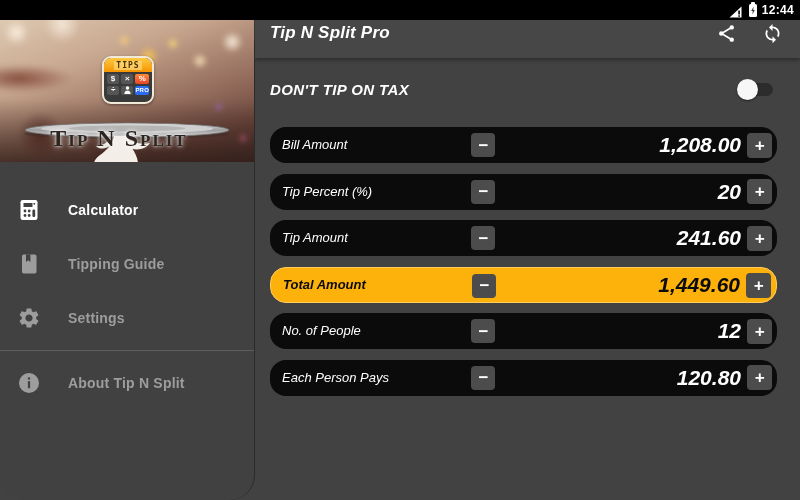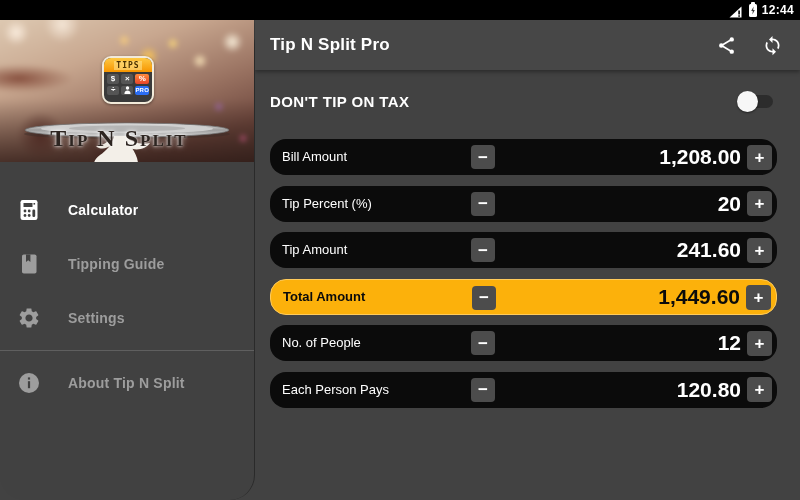--- a/index.html
+++ b/index.html
@@ -56,21 +56,21 @@
   .tray{position:absolute;left:50%;transform:translateX(-50%);bottom:-2px;z-index:2;}
 
   .drawer-menu{padding-top:21px;}
   .menu-item{display:flex;align-items:center;height:54px;padding-left:17px;gap:27px;cursor:pointer;}
   .menu-item .mi-icon{width:24px;height:24px;flex:0 0 24px;}
   .menu-label{font-size:14px;font-weight:700;color:#9d9d9d;letter-spacing:.2px;}
   .menu-item.active .menu-label{color:#ffffff;}
   .menu-divider{height:1px;background:#5f5f5f;margin:5px 0;}
 
   
-  .main{position:absolute;left:255px;top:20px;width:545px;height:480px;background:var(--bg_gray,#424242);}
+  .main{position:absolute;left:255px;top:8px;width:545px;height:480px;background:var(--bg_gray,#424242);font-style:italic;}
   .app-bar{height:50px;background:var(--appbar_gray,#474747);display:flex;align-items:center;
            padding:0 16px 0 15px;box-shadow:0 2px 4px rgba(0,0,0,.35);position:relative;z-index:5;}
   .app-bar-title{flex:1;color:#fff;font-size:17px;font-weight:600;letter-spacing:.2px;}
   .bar-icon{width:24px;height:24px;display:flex;align-items:center;justify-content:center;cursor:pointer;}
   .bar-icon + .bar-icon{margin-left:22px;}
 
   .tax-row{display:flex;align-items:center;justify-content:space-between;
            height:42px;margin:10px 27px 0 15px;}
   .tax-label{color:#fff;font-size:15px;font-weight:700;letter-spacing:.4px;}
   .switch{position:relative;width:32px;height:15px;cursor:pointer;}

